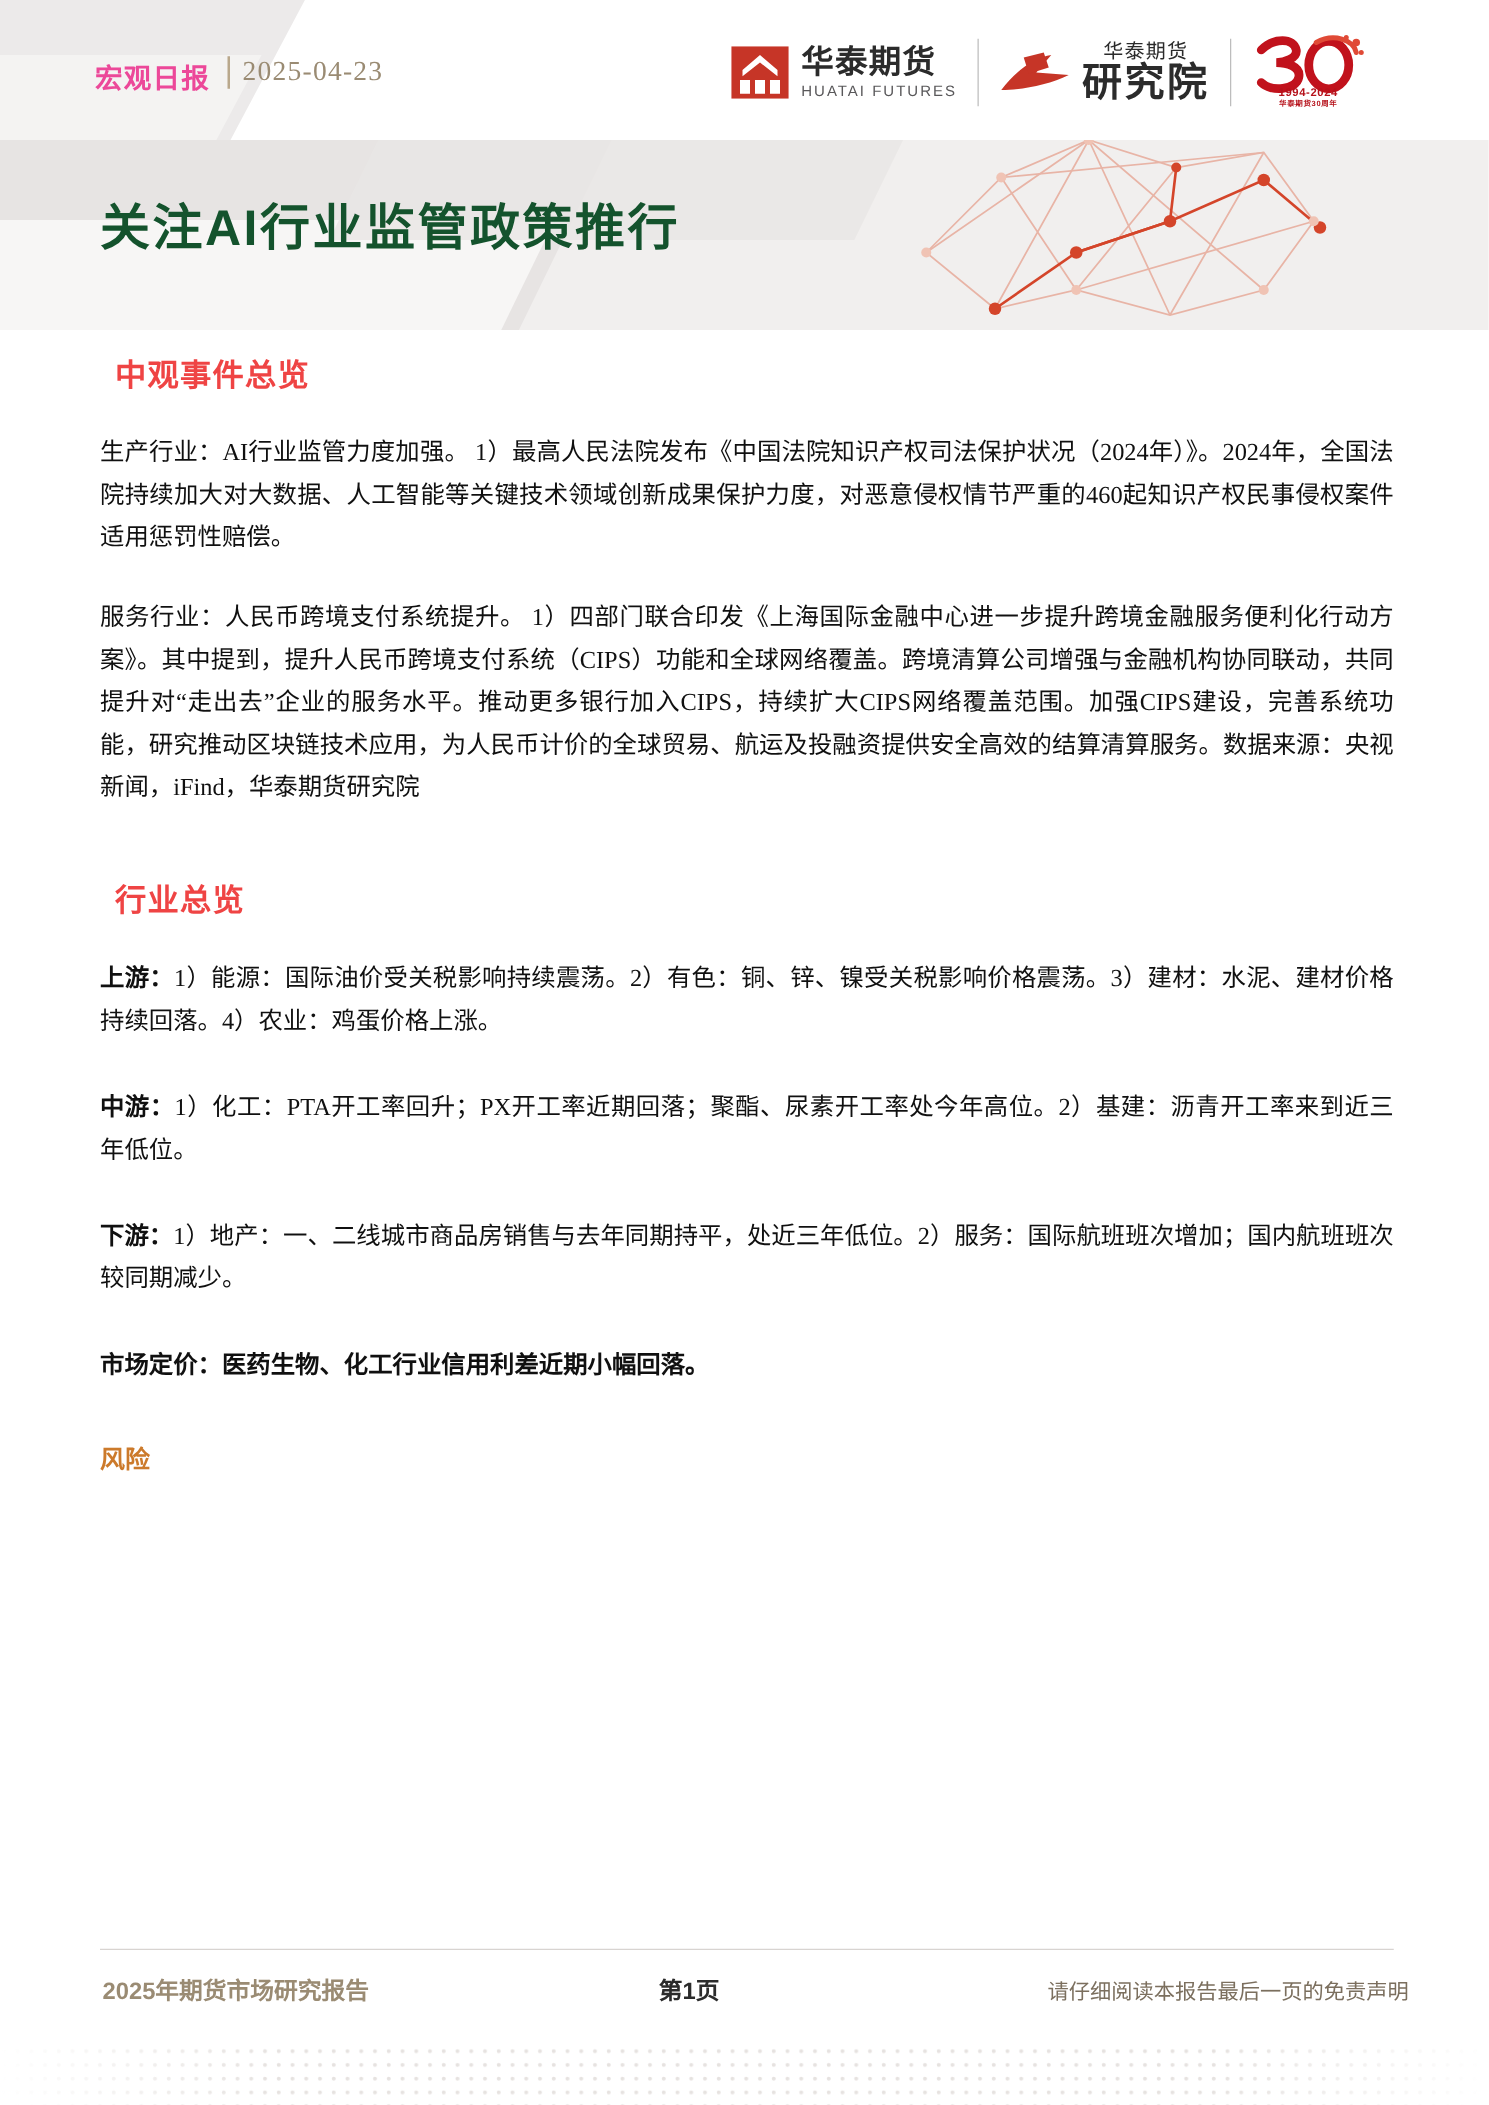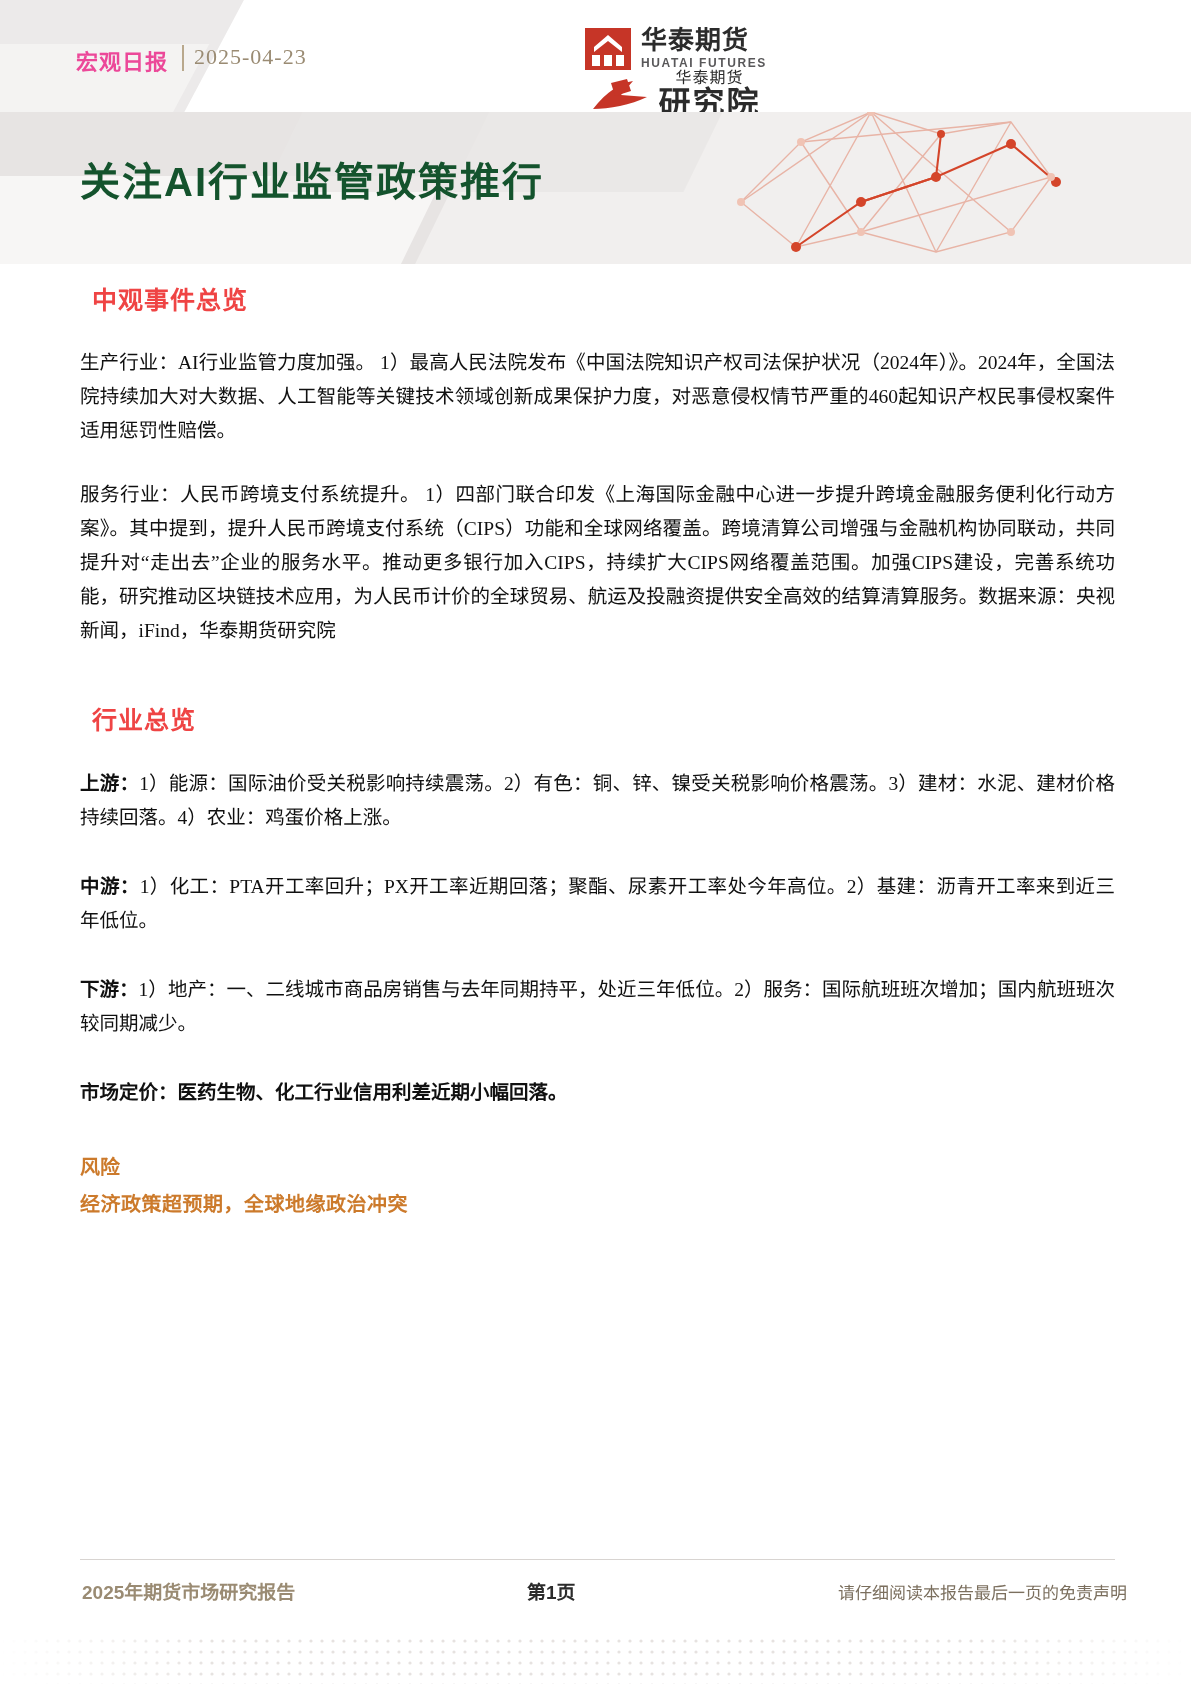--- a/index.html
+++ b/index.html
@@ -41,33 +41,33 @@
   .hdr-date{
     position:absolute;left:194px;top:44px;
     font-family:Liberation Serif, serif;
     font-size:22px;font-weight:400;color:#9a8b73;letter-spacing:1px;
     white-space:nowrap;
   }
 
   
   .logo-cluster{
     position:absolute;left:585px;top:27px;height:62px;
-    display:flex;align-items:center;gap:0px;flex-direction:column;
+    display:flex;align-items:center;gap:0px;
   }
   .logo-block{display:flex;align-items:center;}
   .logo-mark{
     width:46px;height:42px;margin-right:10px;position:relative;
   }
   .logo-text-cn{
     font-family:"Liberation Sans","DejaVu Sans",sans-serif;
     font-size:26px;font-weight:700;color:#2b2b2b;line-height:1.05;letter-spacing:1px;
   }
   .logo-text-en{
     font-family:"Liberation Sans","DejaVu Sans",sans-serif;
-    font-size:12px;font-weight:700;color:#59585a;letter-spacing:1.6px;
+    font-size:12px;font-weight:400;color:#59585a;letter-spacing:1.6px;
     margin-top:2px;
   }
   .vbar{width:1px;height:54px;background:#bdbdbd;margin:0 16px;}
   .swoosh{
     width:58px;height:40px;margin-right:9px;position:relative;
   }
   .ri-text{
     font-family:"Liberation Sans","DejaVu Sans",sans-serif;
     color:#2b2b2b;line-height:1.02;text-align:center;
   }
@@ -289,21 +289,20 @@
     <span class="lead">中游：</span><span>1）化工：PTA开工率回升；PX开工率近期回落；聚酯、尿素开工率处今年高位。2）基建：沥青开工率来到近三年低位。</span>
   </p>
 
   <p class="body">
     <span class="lead">下游：</span><span>1）地产：一、二线城市商品房销售与去年同期持平，处近三年低位。2）服务：国际航班班次增加；国内航班班次较同期减少。</span>
   </p>
 
   <p class="mp">市场定价：医药生物、化工行业信用利差近期小幅回落。</p>
 
   <p class="risk-head">风险</p>
-  <p class="risk-body">经济政策超预期，全球地缘政治冲突</p>
 
 </div>
 
 <div class="footer-band">
   <div class="footer-rule"></div>
   <div class="f-left">2025年期货市场研究报告</div>
   <div class="f-mid">第1页</div>
   <div class="f-right">请仔细阅读本报告最后一页的免责声明</div>
 
   <svg class="f-dots" viewBox="0 0 1191 46" aria-hidden="true">

